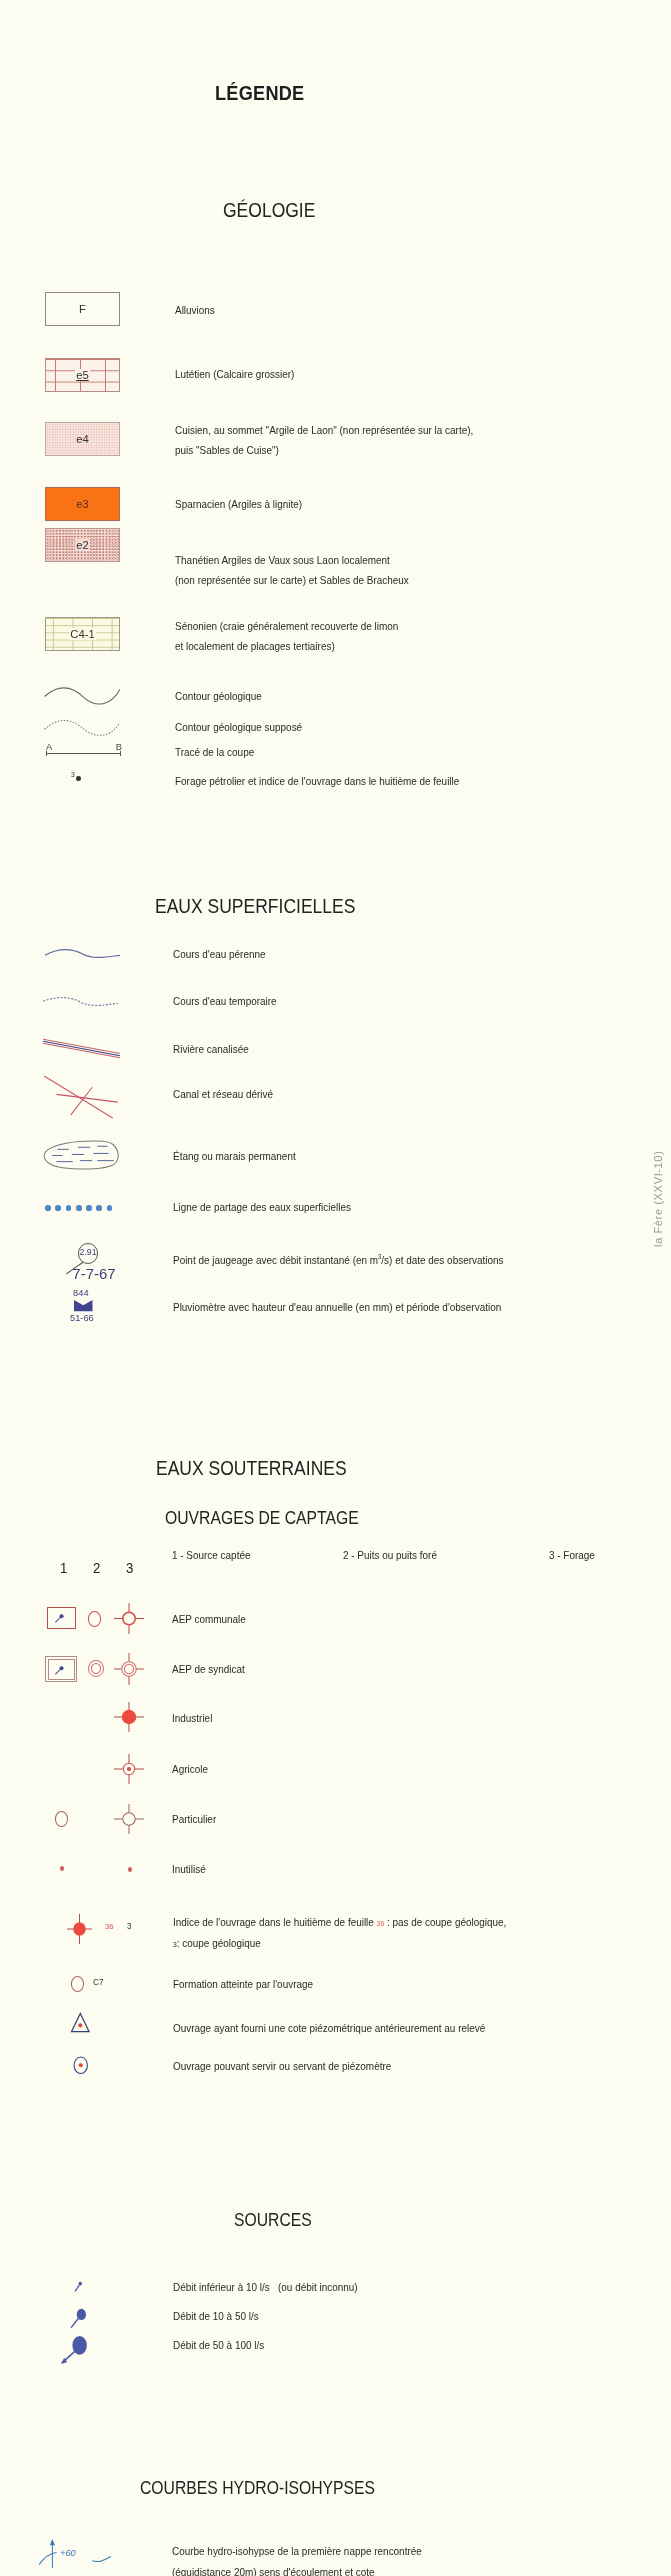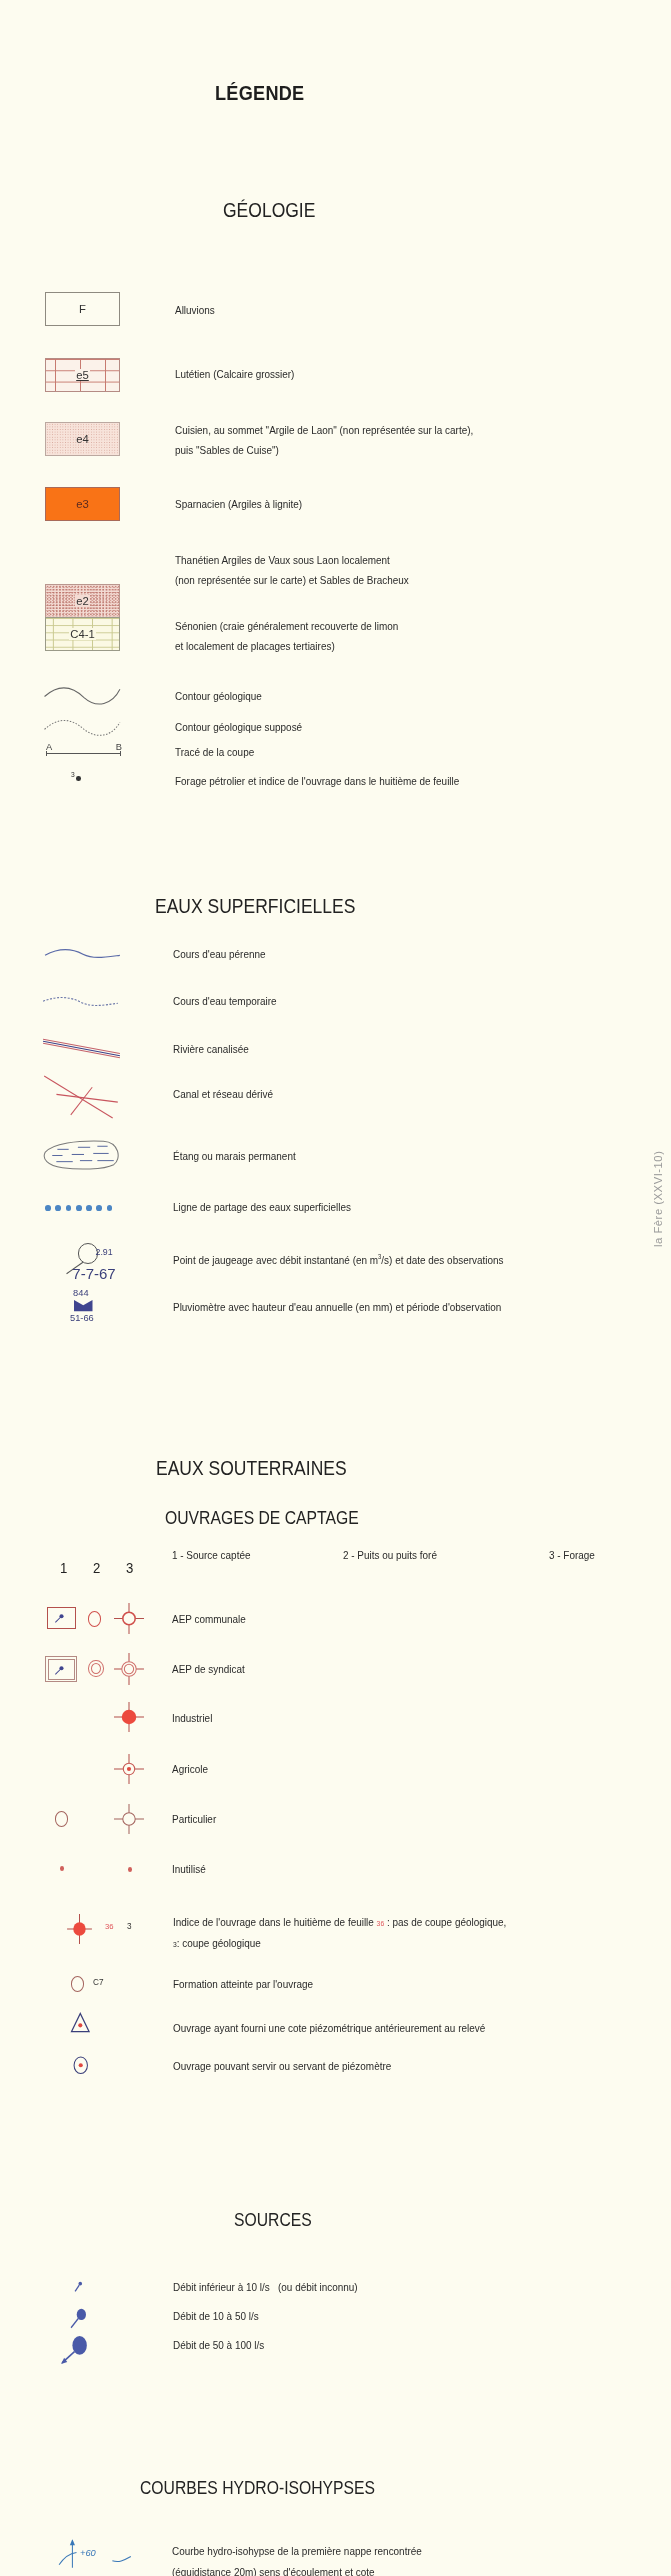--- a/index.html
+++ b/index.html
@@ -49,21 +49,21 @@
     <span>e4</span>
   </div>
   <div class="abs label" style="left:175px;top:420px;">Cuisien, au sommet "Argile de Laon" (non représentée sur la carte),</div>
   <div class="abs label" style="left:175px;top:440px;">puis "Sables de Cuise")</div>
 
   <div class="swatch" style="top:487px;border-color:#a86a5a;background:#f97316;">
     <span style="color:#5a2a20">e3</span>
   </div>
   <div class="abs label" style="left:175px;top:494px;">Sparnacien (Argiles à lignite)</div>
 
-  <div class="swatch" style="top:584px;border-color:#b9968e;background-color:#f3dbd3;background-image:radial-gradient(#b66c62 0.5px, transparent 0.7px), radial-gradient(#c98880 0.5px, transparent 0.6px);background-size:3.1px 3.1px, 3.6px 2.6px;background-position:0 0, 1.5px 1px;">
+  <div class="swatch" style="top:528px;border-color:#b9968e;background-color:#f3dbd3;background-image:radial-gradient(#b66c62 0.5px, transparent 0.7px), radial-gradient(#c98880 0.5px, transparent 0.6px);background-size:3.1px 3.1px, 3.6px 2.6px;background-position:0 0, 1.5px 1px;">
     <span style="background:#f3dbd3">e2</span>
   </div>
   <div class="abs label" style="left:175px;top:550px;">Thanétien Argiles de Vaux sous Laon localement</div>
   <div class="abs label" style="left:175px;top:570px;">(non représentée sur le carte) et Sables de Bracheux</div>
 
   <div class="swatch" style="top:617px;border-color:#9a9a88;background-color:#fbf9e4;background-image:
       linear-gradient(#c9c98f 0.8px, transparent 0.8px),
       linear-gradient(90deg, transparent 7.2px, #c9c98f 7.2px, #c9c98f 8.2px, transparent 8.2px);
       background-size:100% 7.2px, 19.6px 7.2px;">
     <span style="background:#fbf9e4">C4-1</span>
@@ -146,21 +146,21 @@
     <i style="width:5.7px;height:5.7px;border-radius:50%;background:#4c86c4;display:block"></i>
     <i style="width:5.7px;height:5.7px;border-radius:50%;background:#4c86c4;display:block"></i>
     <i style="width:5.7px;height:5.7px;border-radius:50%;background:#4c86c4;display:block"></i>
     <i style="width:5.7px;height:5.7px;border-radius:50%;background:#4c86c4;display:block"></i>
     <i style="width:5.7px;height:5.7px;border-radius:50%;background:#4c86c4;display:block"></i>
   </div>
   <div class="abs label" style="left:173px;top:1197px;">Ligne de partage des eaux superficielles</div>
 
   <div class="abs" style="left:61px;top:1243px;width:62px;height:36px;">
     <div class="abs" style="left:16.5px;top:0;width:18.5px;height:18.5px;border:1px solid #555;border-radius:50%;"></div>
-    <span class="abs" style="left:18.5px;top:3.6px;font-size:8.8px;color:#3a3f7a;padding-left:16px;">2.91</span>
+    <span class="abs" style="left:18.5px;top:3.6px;font-size:8.8px;color:#3a3f7a;">2.91</span>
     <div class="abs" style="left:2.1px;top:18.5px;width:19.6px;height:1px;background:#555;transform:rotate(-35deg);transform-origin:right center;"></div>
     <span class="abs" style="left:11.3px;top:21.6px;font-size:15px;color:#3a3f7a;">7-7-67</span>
   </div>
   <div class="abs label" style="left:173px;top:1247px;">
     <span>Point de jaugeage avec débit instantané (en m</span><span class="sup">3</span><span>/s) et date des observations</span>
   </div>
 
   <div class="abs" style="left:70px;top:1288px;width:36px;height:41px;">
     <span class="abs" style="left:3.1px;top:0;font-size:9.3px;color:#3a3f7a;">844</span>
     <svg class="abs" style="left:4.1px;top:12.4px;" width="18.5" height="11.3" viewBox="0 0 36 22">
@@ -295,21 +295,21 @@
 
   <svg class="sym" style="left:59px;top:2333px;" width="33" height="33" viewBox="0 0 64 64">
     <line x1="6" y1="58" x2="30" y2="36" stroke="#4a5aa8" stroke-width="3"></line>
       <path d="M4,60 L10,48 L16,56 Z" fill="#4a5aa8"></path>
       <ellipse cx="40" cy="24" rx="14" ry="18" fill="#4a5aa8"></ellipse>
   </svg>
   <div class="abs label" style="left:173px;top:2335px;">Débit de 50 à 100 l/s</div>
 
   <div class="abs h-sub" style="left:140px;top:2477px;">COURBES HYDRO-ISOHYPSES</div>
 
-  <div class="abs" style="left:56px;top:2538px;width:82px;height:33px;">
+  <div class="abs" style="left:36px;top:2538px;width:82px;height:33px;">
     <svg class="abs" style="left:0;top:0;" width="82" height="33" viewBox="0 0 160 64">
       <path d="M6,52 C14,40 24,30 40,28" fill="none" stroke="#3a78b8" stroke-width="2"></path>
       <line x1="32" y1="4" x2="32" y2="58" stroke="#3a78b8" stroke-width="2"></line>
         <path d="M27,14 L32,2 L37,14 Z" fill="#3a78b8"></path>
       <path d="M110,44 C122,48 132,44 146,36" fill="none" stroke="#3a78b8" stroke-width="2"></path>
     </svg>
     <span class="abs" style="left:24px;top:10.3px;font-size:9.3px;font-style:italic;color:#3a78b8;">+60</span>
   </div>
   <div class="abs label" style="left:172px;top:2541px;">Courbe hydro-isohypse de la première nappe rencontrée</div>
   <div class="abs label" style="left:172px;top:2562px;">(équidistance 20m) sens d'écoulement et cote</div>

